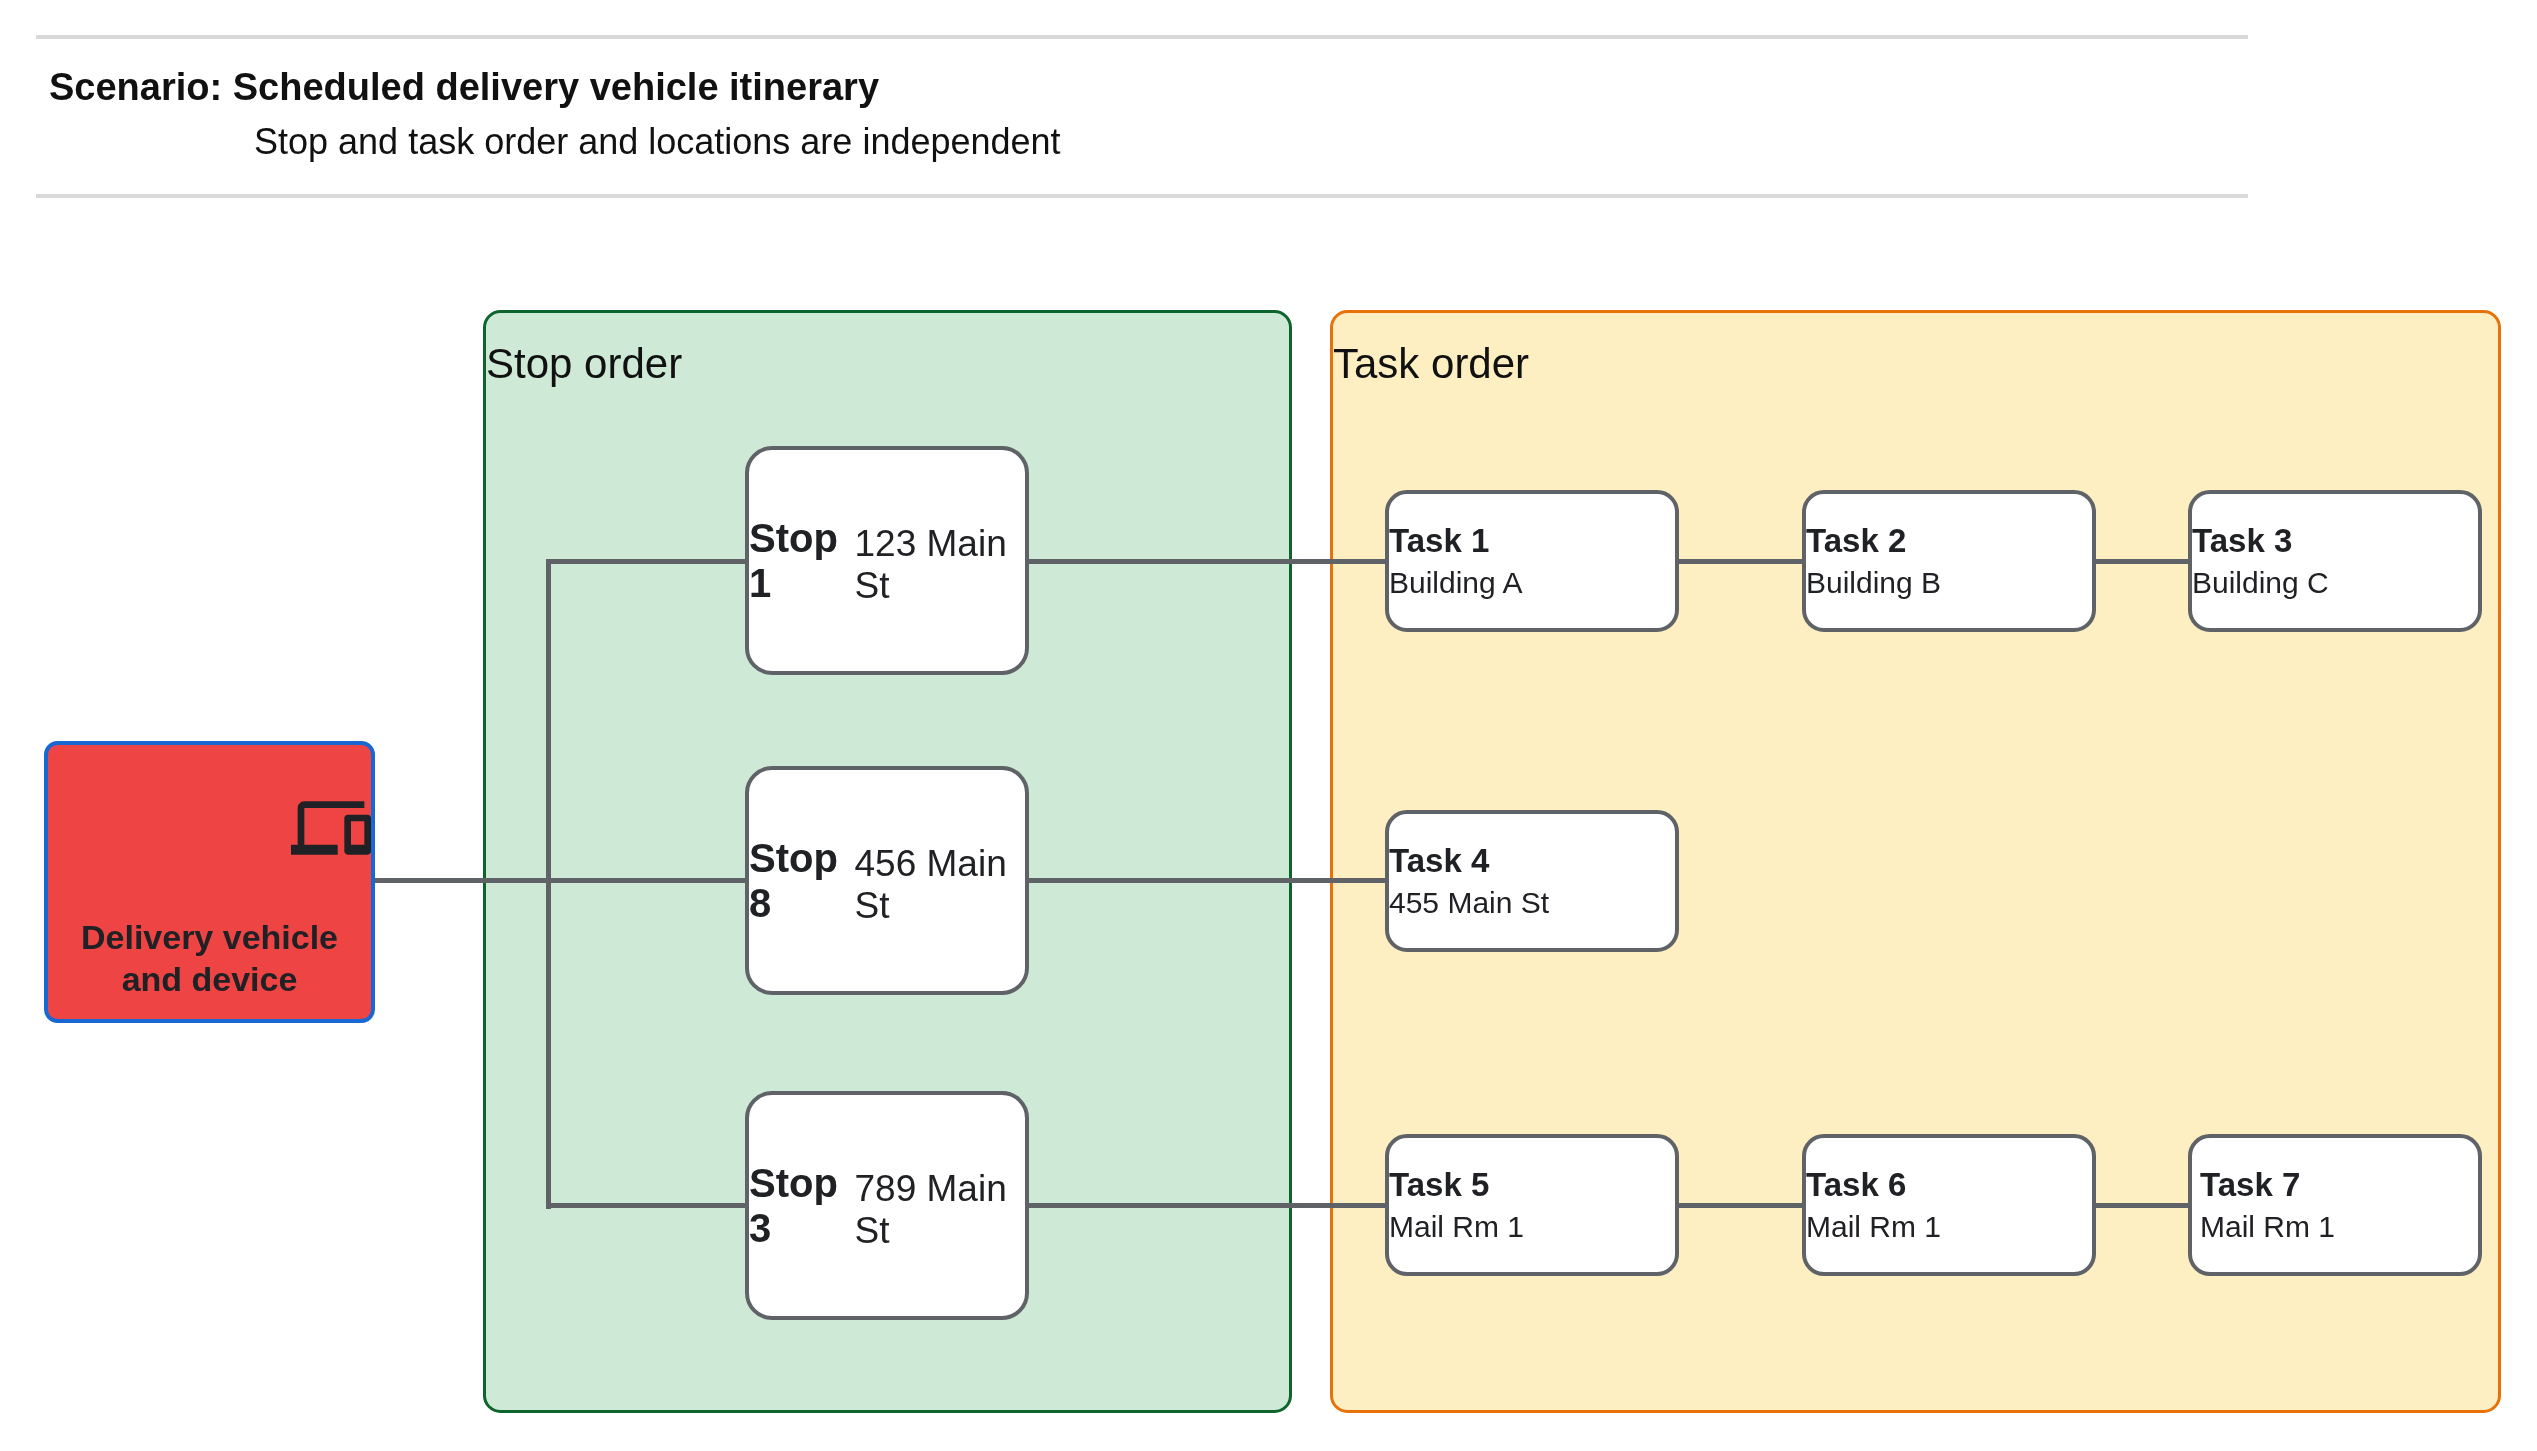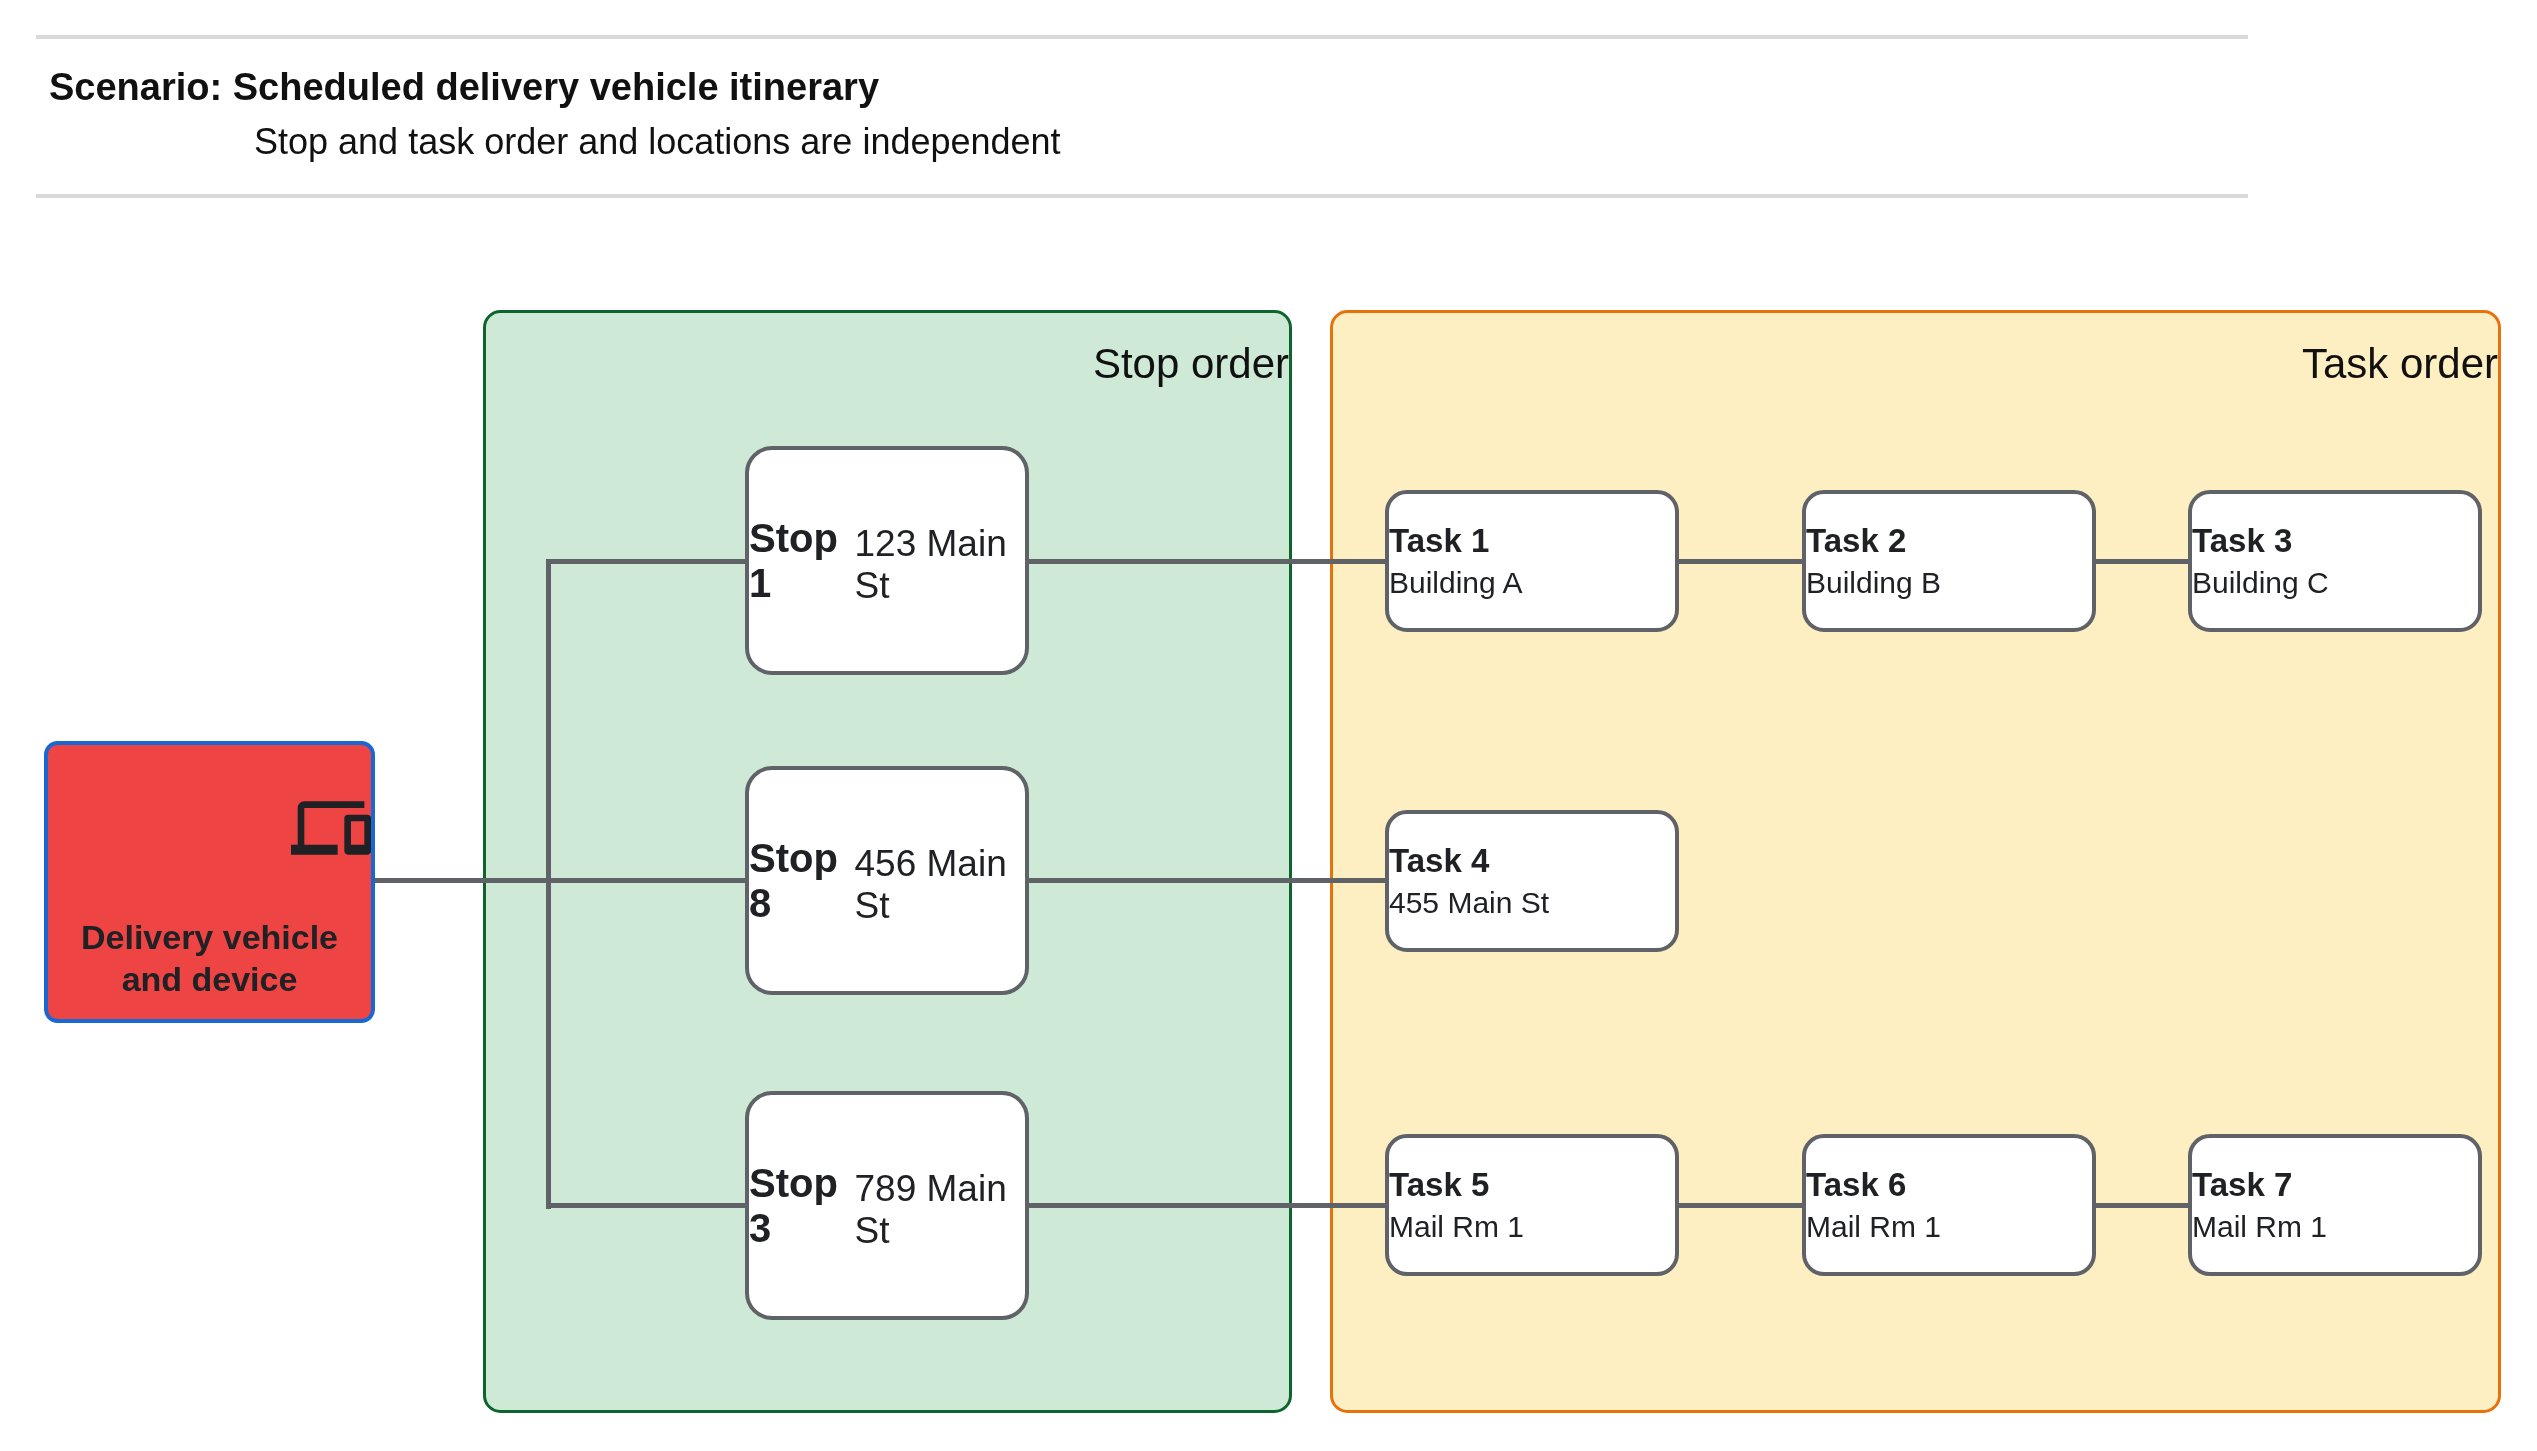--- a/index.html
+++ b/index.html
@@ -10,21 +10,21 @@
   .rule{position:absolute;left:36px;width:2212px;height:3.9px;background:#d9d9d9;}
   #rule-top{top:35px;}
   #rule-bottom{top:194px;}
   .title{position:absolute;left:49px;top:66px;font-size:38px;font-weight:700;color:#111111;letter-spacing:0px;}
   .subtitle{position:absolute;left:254px;top:121px;font-size:36px;font-weight:400;color:#111111;}
 
   
   .panel{position:absolute;top:310px;height:1103px;border-radius:17.5px;box-sizing:border-box;z-index:0;}
   #stop-panel{left:483px;width:809px;background:#CEEAD6;border:3.9px solid #0D652D;}
   #task-panel{left:1330px;width:1171px;background:#FEEFC3;border:3.9px solid #E8710A;}
-  .panel-title{position:absolute;top:27px;left:0;width:100%;text-align:right;font-size:42px;font-weight:400;color:#111111;}
+  .panel-title{position:absolute;top:27px;left:0;width:100%;text-align:left;font-size:42px;font-weight:400;color:#111111;}
 
   
   .h-line{position:absolute;height:4.8px;background:#5F6368;z-index:1;}
   .v-line{position:absolute;width:4.8px;background:#5F6368;z-index:1;}
   #line-device-stop2{left:371px;top:878px;width:375px;}
   #line-branch-vert{left:546px;top:559px;height:650px;}
   #line-branch-stop1{left:546px;top:559px;width:201px;}
   #line-branch-stop3{left:546px;top:1203px;width:201px;}
   #line-stop1-task1{left:1027px;top:559px;width:360px;}
   #line-stop2-task4{left:1027px;top:878px;width:360px;}
@@ -52,21 +52,21 @@
   
   .task-box{position:absolute;width:294px;height:142px;box-sizing:border-box;
     background:#ffffff;border:4.8px solid #5F6368;border-radius:22px;z-index:2;
     display:flex;flex-direction:column;align-items:flex-start;justify-content:center;}
   #task-1{left:1385px;top:490px;}
   #task-2{left:1802px;top:490px;}
   #task-3{left:2188px;top:490px;}
   #task-4{left:1385px;top:810px;}
   #task-5{left:1385px;top:1134px;}
   #task-6{left:1802px;top:1134px;}
-  #task-7{left:2188px;top:1134px;}
+  #task-7{left:2188px;top:1134px;padding-left:8px;}
   .task-name{font-size:33px;font-weight:700;color:#202124;}
   .task-loc{margin-top:6.8px;font-size:30px;font-weight:400;color:#202124;}
 </style>
 </head>
 <body>
 
 <div class="canvas">
 
   <div id="rule-top" class="rule"></div>
   <div class="title">Scenario: Scheduled delivery vehicle itinerary</div>

